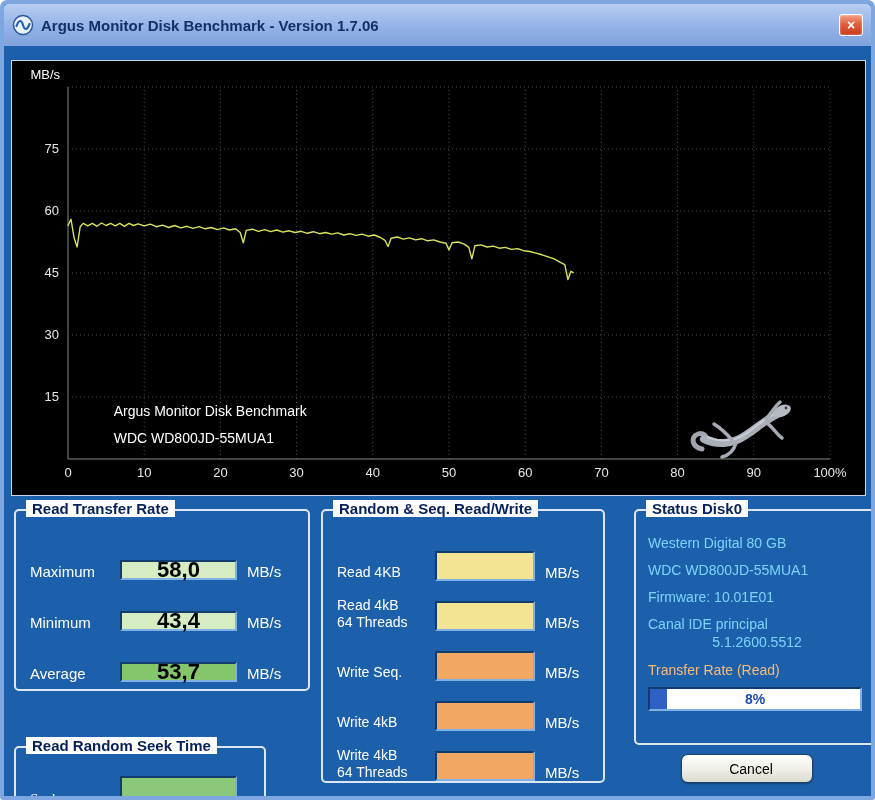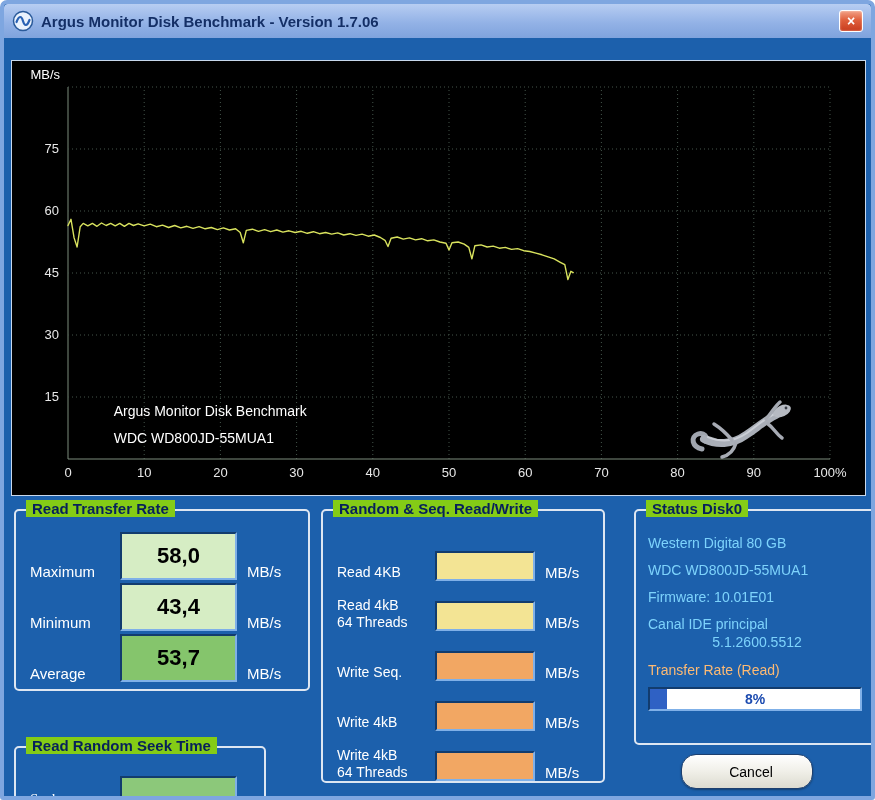--- a/index.html
+++ b/index.html
@@ -9,21 +9,21 @@
     position: relative;
     width: 875px; height: 800px;
     background: #1c60ac;
     border: 4px solid #7ea6e0;
     border-radius: 7px 7px 3px 3px;
     overflow: hidden;
   }
 
   
   .titlebar {
-    position: absolute; left: 0; top: 0; right: 0; height: 34px;
+    position: absolute; left: 0; top: 0; right: 0; height: 42px;
     background: linear-gradient(180deg, #b7cdf2 0%, #93b2e6 55%, #7fa3dd 100%);
     display: flex; align-items: center;
     padding: 0 8px;
     border-radius: 4px 4px 0 0;
   }
   .app-icon { width: 22px; height: 22px; margin-right: 7px; display: inline-flex; }
   .title-text {
     flex: 1;
     font-size: 15px; font-weight: bold; color: #142f66;
     white-space: nowrap; overflow: hidden;
@@ -48,37 +48,37 @@
   .gecko { position: absolute; left: 676px; top: 326px; opacity: .95; }
 
   
   .group {
     position: absolute;
     border: 2px solid #dde6f2;
     border-radius: 5px;
   }
   .group-title {
     position: absolute; top: -11px; left: 10px;
-    background: #84cc16; padding: 0 6px;
+    background: #ffffff; padding: 0 6px;
     font-size: 15px; font-weight: bold; color: #07205a;
     white-space: nowrap;
   }
 
   .group-rtr   { left: 10px;  top: 505px; width: 296px; height: 182px; padding-top: 18px; }
   .group-seek  { left: 10px;  top: 742px; width: 252px; height: 76px;  padding-top: 16px; }
   .group-rw    { left: 317px; top: 505px; width: 284px; height: 274px; padding-top: 20px; }
   .group-status{ left: 615px; top: 505px; width: 246px; height: 236px; padding: 24px 12px 0 12px; margin-left: 15px; }
 
   .vrow { display: flex; align-items: flex-end; height: 51px; padding: 0 12px 0 14px; }
   .row-label { color: #ffffff; font-size: 15px; width: 90px; flex: none; }
   .row-label.two { width: 98px; font-size: 14px; line-height: 17px; display: flex; flex-direction: column; }
   .row-unit { color: #ffffff; font-size: 15px; margin-left: 10px; }
 
   .valbox {
-    width: 117px; height: 48px; flex: none;
+    width: 117px; height: 20px; flex: none;
     border: 2px solid;
     border-color: #123c6e #7fb0e8 #7fb0e8 #123c6e;
     display: flex; align-items: center; justify-content: center;
     font-size: 22px; font-weight: bold; color: #000;
   }
   .valbox.small { width: 100px; height: 30px; }
 
   
   .status-line { color: #7dd3fc; font-size: 14px; margin-bottom: 11px; white-space: nowrap; }
   .status-line.sub { margin-top: -9px; text-align: center; }
@@ -92,23 +92,23 @@
   .progress-fill { position: absolute; left: 0; top: 0; bottom: 0; }
   .progress-text {
     position: absolute; left: 0; right: 0; top: 0; bottom: 0;
     display: flex; align-items: center; justify-content: center;
     font-size: 14px; font-weight: bold; color: #1c4bb0;
   }
 
   
   .btn-cancel {
     position: absolute; left: 677px; top: 750px;
-    width: 132px; height: 35px;
+    width: 132px; height: 29px;
     background: linear-gradient(180deg, #ffffff 0%, #f0efe8 50%, #dcdbd0 100%);
-    border: 1px solid #1d3f6e; border-radius: 15px;
+    border: 1px solid #1d3f6e; border-radius: 7px;
     font-family: "Liberation Sans", sans-serif;
     font-size: 14px; color: #000; cursor: pointer;
     box-shadow: 0 1px 2px rgba(0,0,0,.35);
     padding-left: 8px;
   }
 </style>
 </head>
 <body>
 
 <div class="window">

